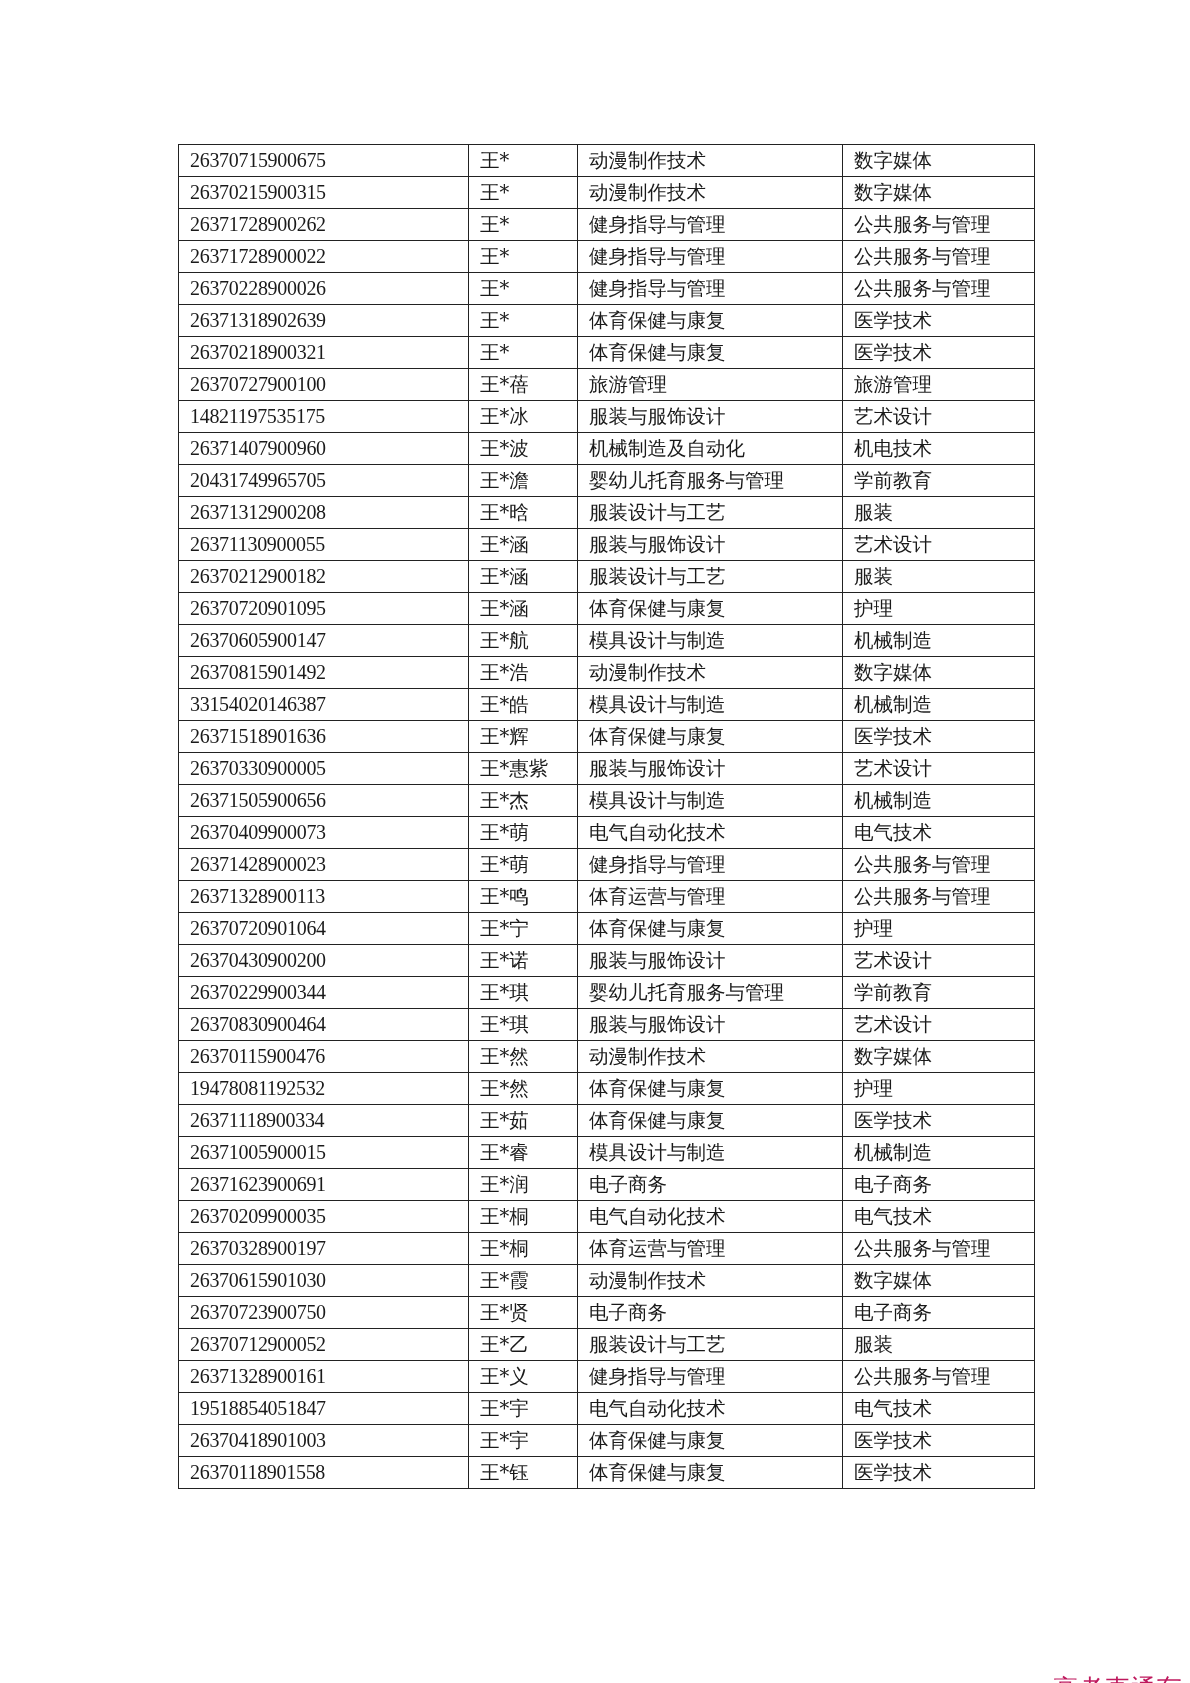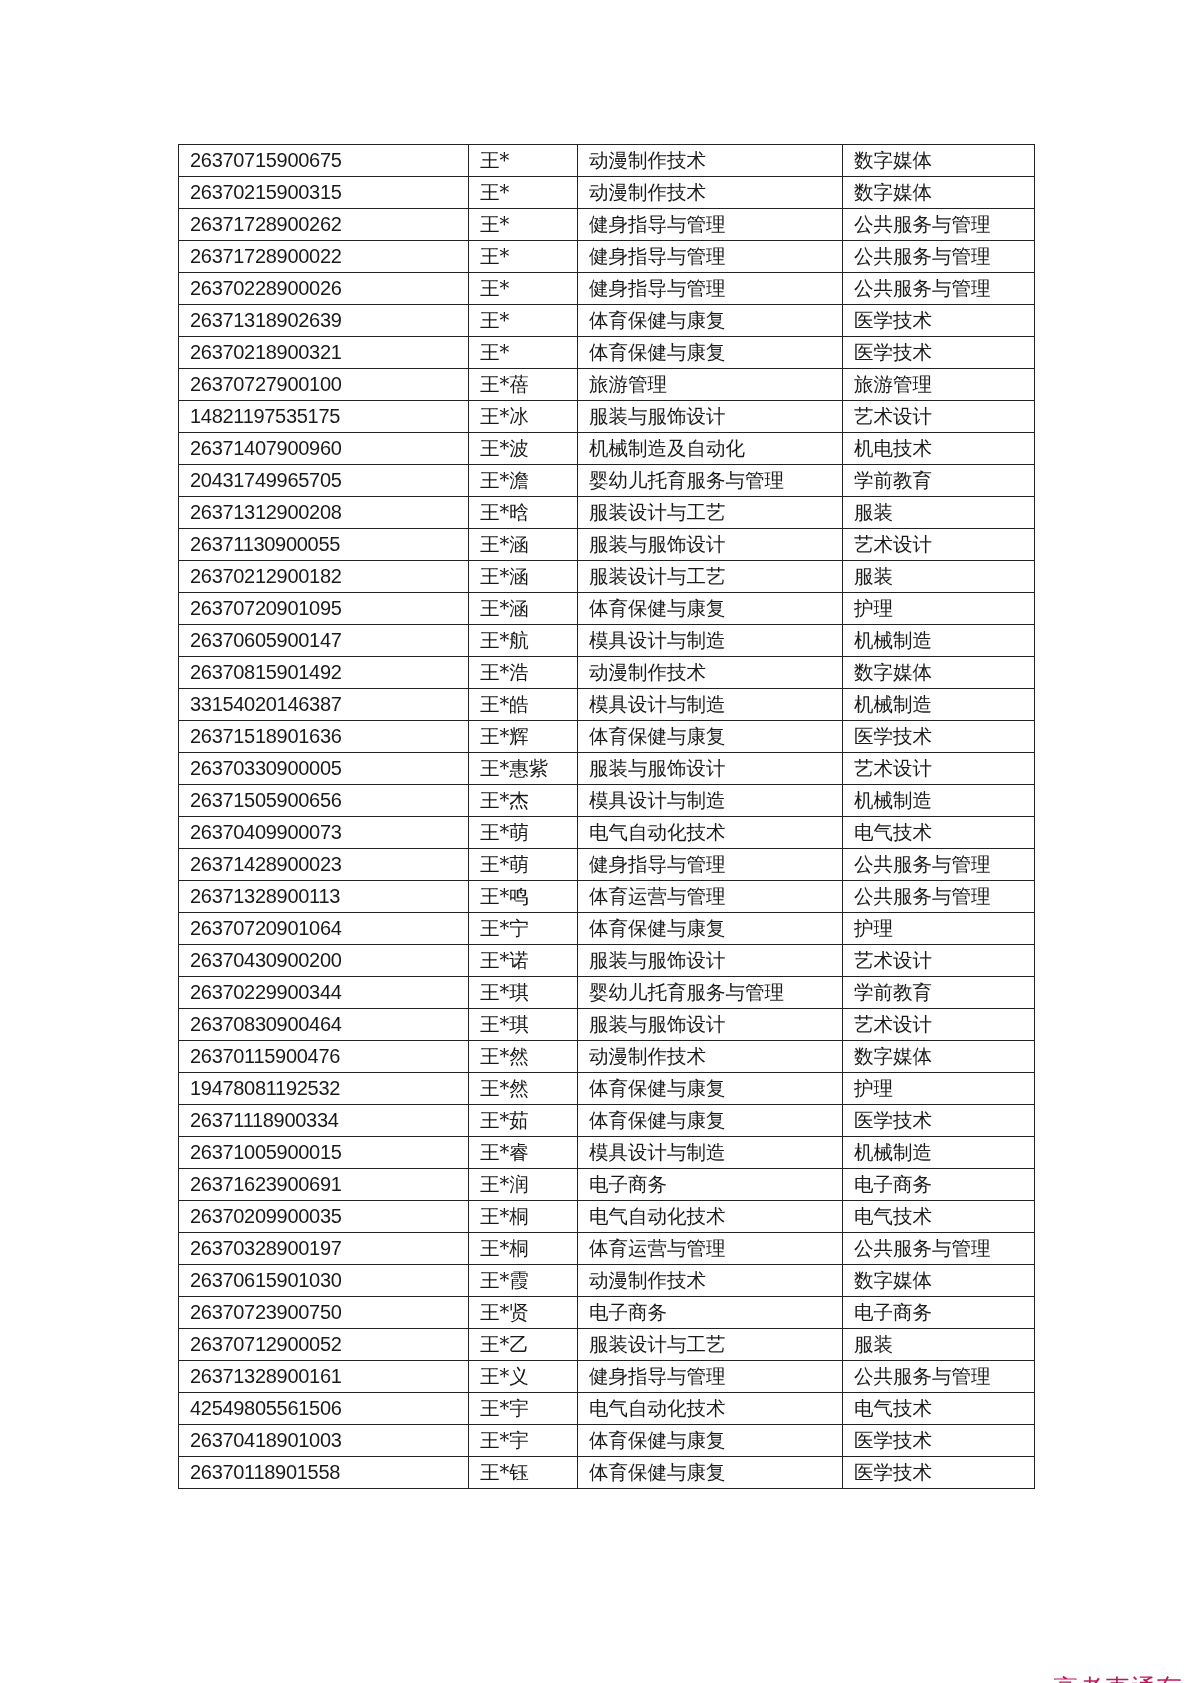--- a/index.html
+++ b/index.html
@@ -2,21 +2,21 @@
 <html><head>
 <meta charset="utf-8">
 <style>
   html, body { margin: 0; padding: 0; background: #ffffff; }
   body { width: 1190px; height: 1683px; position: relative; overflow: hidden;
          font-family: "DejaVu Serif", "Liberation Serif", serif; color: #1a1a1a; }
   .sheet { position: absolute; left: 178px; top: 144px; width: 857px; }
   table { border-collapse: collapse; width: 857px; table-layout: fixed; }
   td { border: 1.3px solid #222; height: 31px; padding: 0 0 0 11px; font-size: 19.5px;
        line-height: 31px; white-space: nowrap; overflow: hidden; vertical-align: middle; }
-  td.c-id { width: 278px; font-family: Liberation Sans, sans-serif; font-size: 20px; letter-spacing: -0.3px; }
+  td.c-id { width: 278px; font-family: Liberation Serif, serif; font-size: 20px; letter-spacing: -0.3px; }
   td.c-name { width: 97px; }
   td.c-major { width: 253px; margin-top: 45px; }
   td.c-dept { }
   .watermark { position: absolute; left: 1053px; top: 1628px; font-size: 25px; color: #be185d;
                font-family: "DejaVu Sans", "Liberation Sans", sans-serif; letter-spacing: 1px; margin-top: 44px; }
 </style>
 </head>
 <body>
 
 <div class="sheet">
@@ -250,21 +250,21 @@
           <td class="c-major">服装设计与工艺</td>
           <td class="c-dept">服装</td>
         </tr>
         <tr>
           <td class="c-id">26371328900161</td>
           <td class="c-name">王*义</td>
           <td class="c-major">健身指导与管理</td>
           <td class="c-dept">公共服务与管理</td>
         </tr>
         <tr>
-          <td class="c-id">42549805561506</td>
+          <td class="c-id">19518854051847</td>
           <td class="c-name">王*宇</td>
           <td class="c-major">电气自动化技术</td>
           <td class="c-dept">电气技术</td>
         </tr>
         <tr>
           <td class="c-id">26370418901003</td>
           <td class="c-name">王*宇</td>
           <td class="c-major">体育保健与康复</td>
           <td class="c-dept">医学技术</td>
         </tr>

